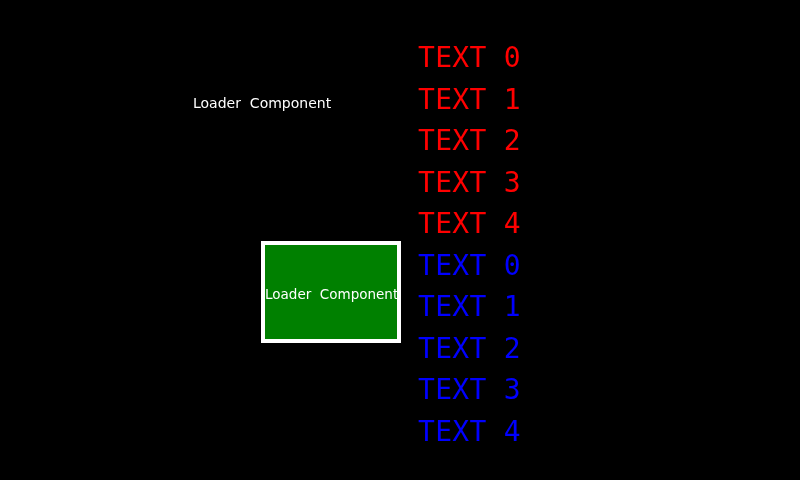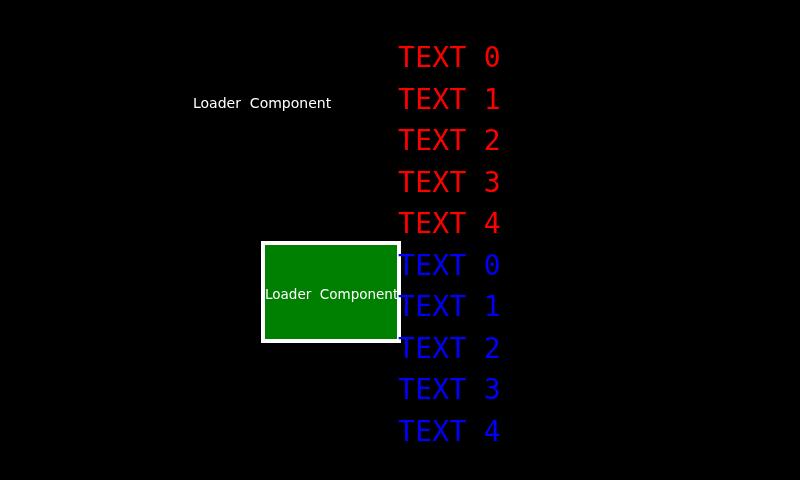--- a/index.html
+++ b/index.html
@@ -39,21 +39,21 @@
     overflow: visible;
   }
   .loader-box .box-label {
     color: var(--white, #FFFFFF);
     font-size: 13.5px;
     line-height: 15px;
     white-space: pre;
   }
   .text-list {
     position: absolute;
-    left: 398px;
+    left: 418px;
     top: 37px;
   }
   .text-item {
     font-family: "DejaVu Sans Mono", monospace;
     font-size: 28px;
     line-height: 41.5px;
     height: 41.5px;
     white-space: pre;
     letter-spacing: 0.3px;
   }

